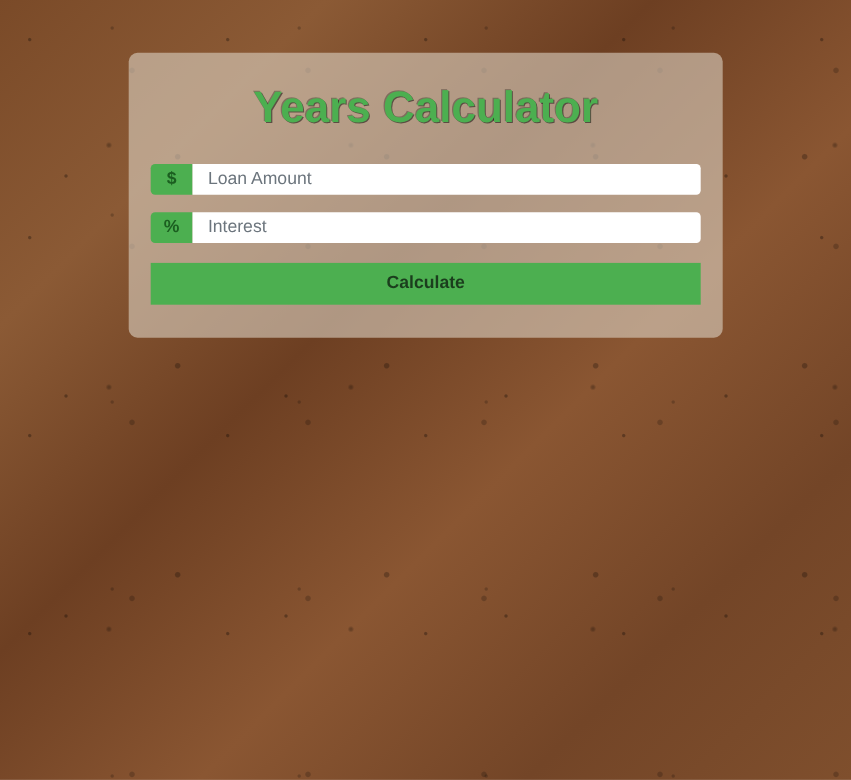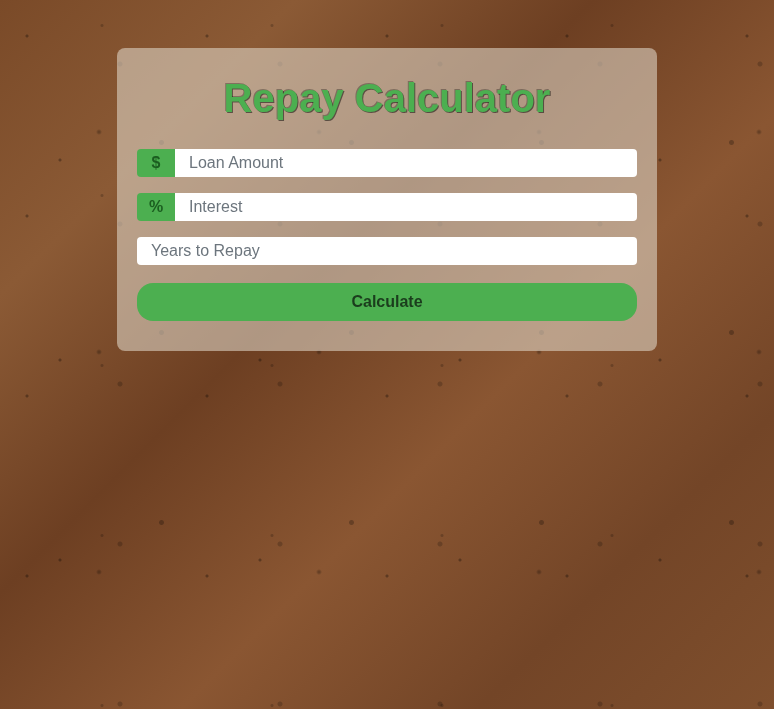--- a/index.html
+++ b/index.html
@@ -71,41 +71,38 @@
     .input-field::placeholder {
       color: #6c757d;
     }
     .btn {
       width: 100%;
       background: #4CAF50;
       color: #1b3d1d;
       font-weight: bold;
       font-size: 16px;
       border: none;
-      border-radius: 16px;
+      border-radius: 0;
       padding: 10px;
       cursor: pointer;
       margin-top: 2px;
       margin-bottom: 10px;
     }
   </style>
 </head>
 <body>
 
 <div class="card">
-  <h1>Repay Calculator</h1>
+  <h1>Years Calculator</h1>
 
   <div class="input-group">
     <div class="input-prefix">$</div>
     <input type="text" class="input-field" placeholder="Loan Amount" style="">
   </div>
 
   <div class="input-group">
     <div class="input-prefix">%</div>
     <input type="text" class="input-field" placeholder="Interest" style="">
   </div>
 
-  <div class="input-group">
-    <input type="text" class="input-field full" placeholder="Years to Repay" style="">
-  </div>
 
   <button class="btn">Calculate</button>
 </div>
 
 </body></html>

